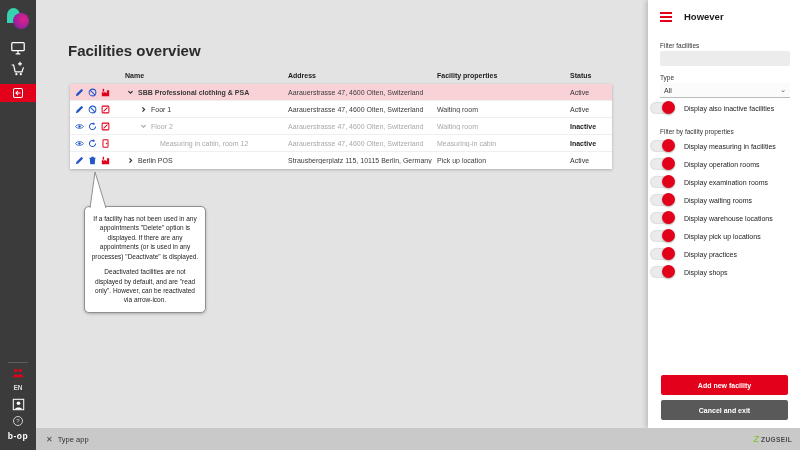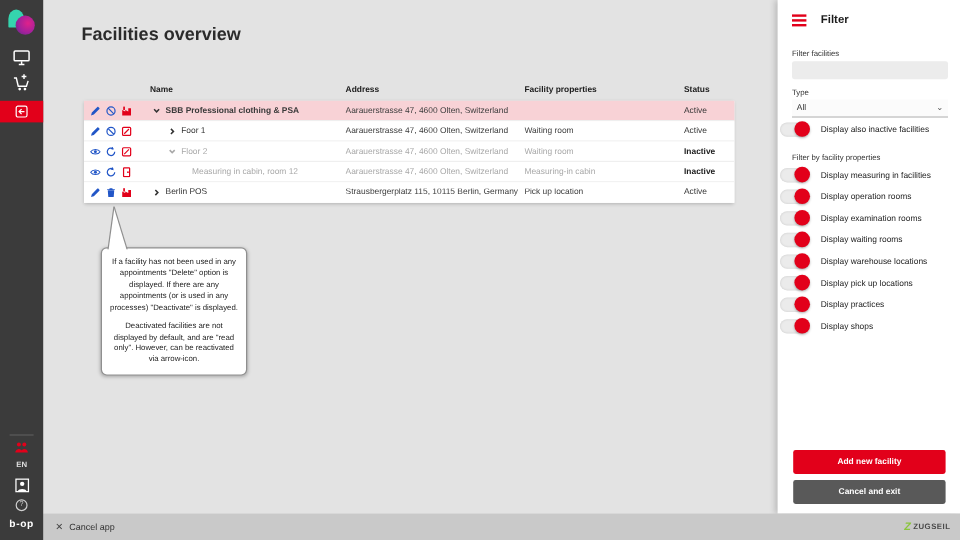--- a/index.html
+++ b/index.html
@@ -27,21 +27,21 @@
   .close-app { position:absolute; left:10px; top:0; height:22px; display:flex; align-items:center; gap:5px;
                font-size:7.5px; color:#333; cursor:pointer; }
   .close-x { font-size:8px; color:#444; }
   .footer-center { position:absolute; left:50%; transform:translateX(-50%); top:0; height:22px; display:flex; align-items:center;
                    font-size:7.5px; color:#555; }
   .zugseil { position:absolute; right:8px; top:0; height:22px; display:flex; align-items:center; gap:2px; }
   .zug-z { color:#8bc53f; font-weight:800; font-style:italic; font-size:9px; }
   .zug-text { color:#4a4a4a; font-weight:800; font-size:6.5px; letter-spacing:.4px; }
   
   .main { position:absolute; left:36px; top:0; right:152px; bottom:22px; }
-  .page-title { position:absolute; left:32px; top:20px; font-size:15px; font-weight:600; color:#2b2b2b; }
+  .page-title { position:absolute; left:32px; top:42px; font-size:15px; font-weight:600; color:#2b2b2b; }
   
   .table { position:absolute; left:34px; top:66px; width:542px; }
   .thead, .trow { display:grid; grid-template-columns:55px 163px 149px 133px 42px; align-items:center; }
   .thead { height:18px; font-size:7px; font-weight:bold; color:#1c1c1c; }
   .tbody { background:#fff; box-shadow:0 1px 3px rgba(0,0,0,.22); }
   .trow { height:17px; font-size:7px; border-bottom:1px solid #efefef; background:#fff; cursor:pointer; }
   .trow:last-child { border-bottom:none; }
   .trow.highlight { background:#f8d2d6; }
   .trow.grayed .nm, .trow.grayed .addr, .trow.grayed .prop { color:#a8a8a8; }
   .trow.grayed .chev { color:#a8a8a8; }
@@ -348,21 +348,21 @@
   </div>
 </div>
 
 <div class="panel">
   <div class="panel-header">
     <span class="hamburger">
         <i></i>
         <i></i>
         <i></i>
       </span>
-    <span class="panel-title">Filter</span>
+    <span class="panel-title">However</span>
   </div>
 
   <div class="field-label" style="top:42px;">Filter facilities</div>
   <input class="text-input" style="top: 51px;" type="text">
 
   <div class="field-label" style="top:74px;">Type</div>
   <div class="select" style="top:83px;">
     <span>All</span>
     <span class="chev-d">⌄</span>
   </div>
@@ -425,19 +425,19 @@
     <span class="toggle-label">Display shops</span>
   </div>
 
   <button class="btn btn-add">Add new facility</button>
   <button class="btn btn-cancel">Cancel and exit</button>
 </div>
 
 <div class="footer">
   <div class="close-app">
     <span class="close-x">✕</span>
-    <span>Cancel app</span>
+    <span>Type app</span>
   </div>
   <div class="zugseil">
     <span class="zug-z">Z</span>
     <span class="zug-text">ZUGSEIL</span>
   </div>
 </div>
 
 </body></html>

